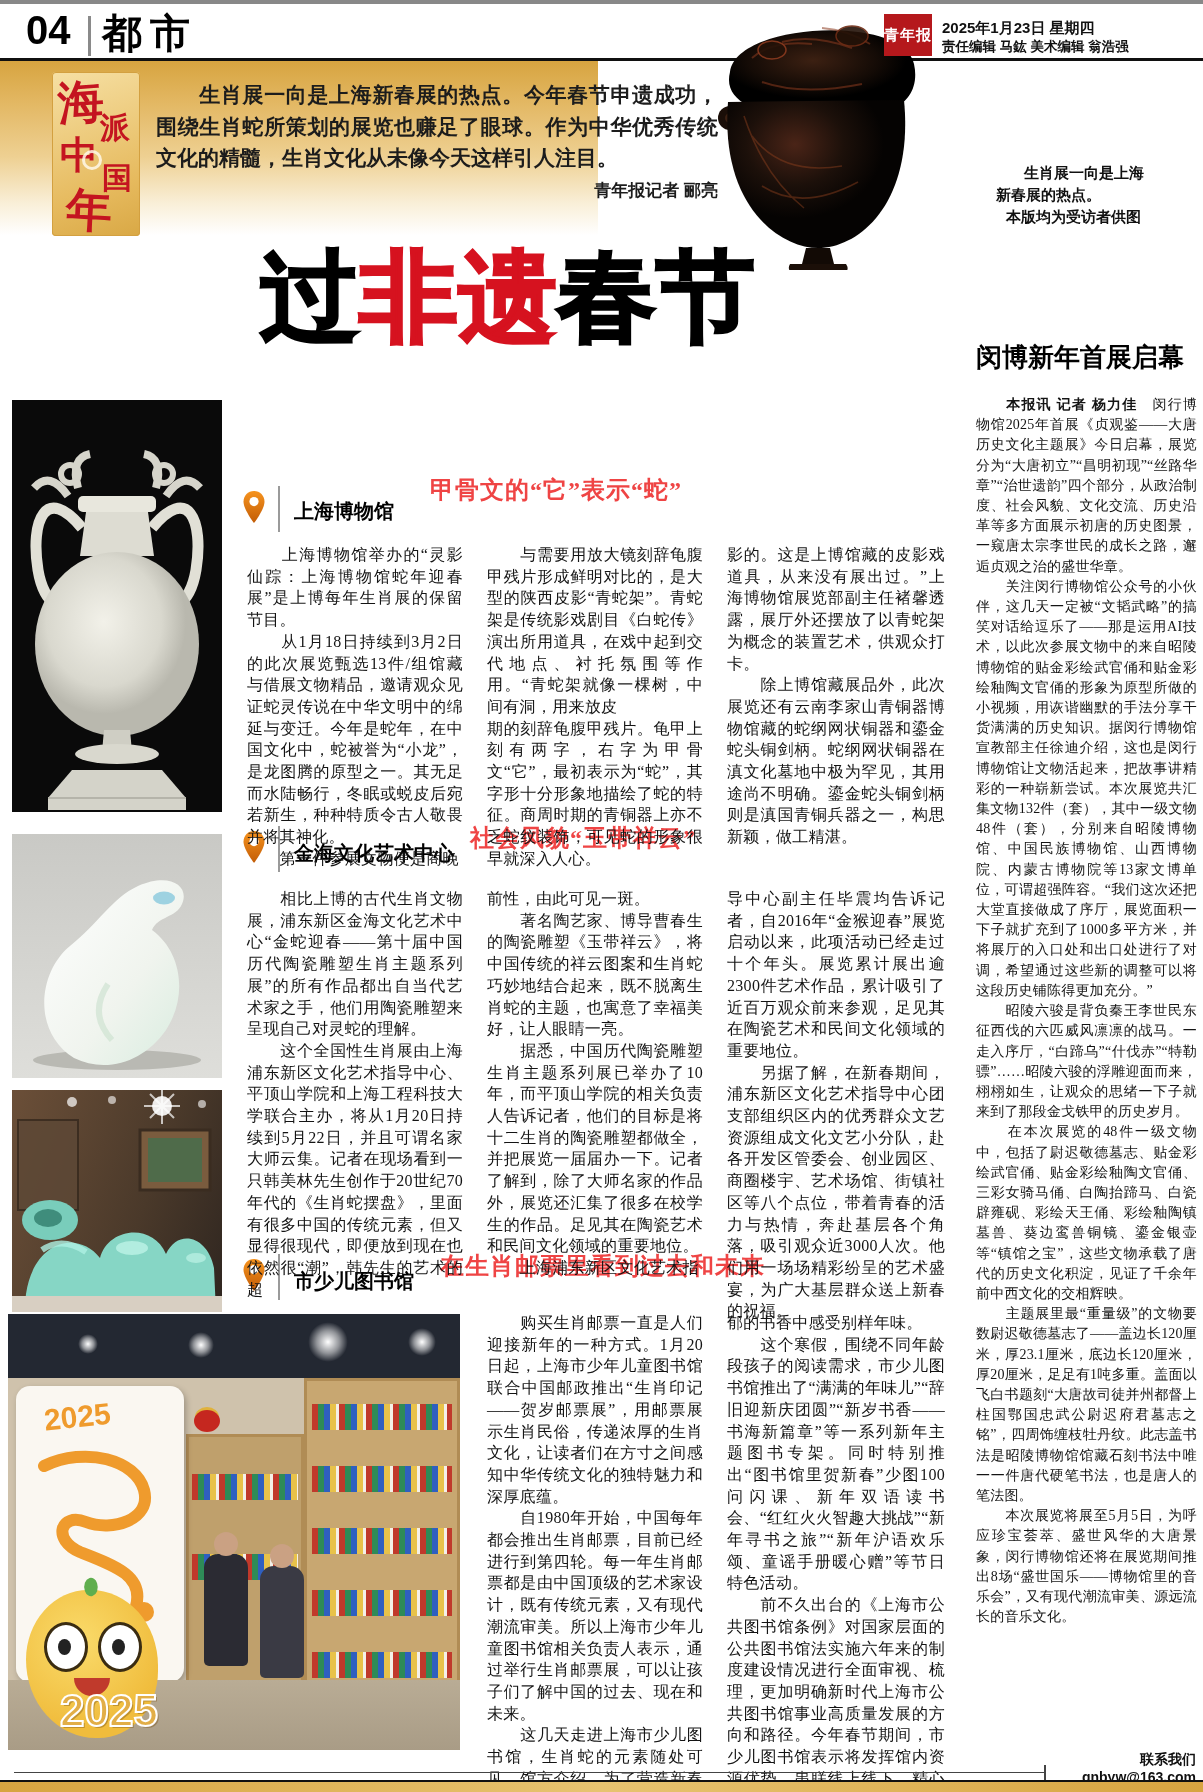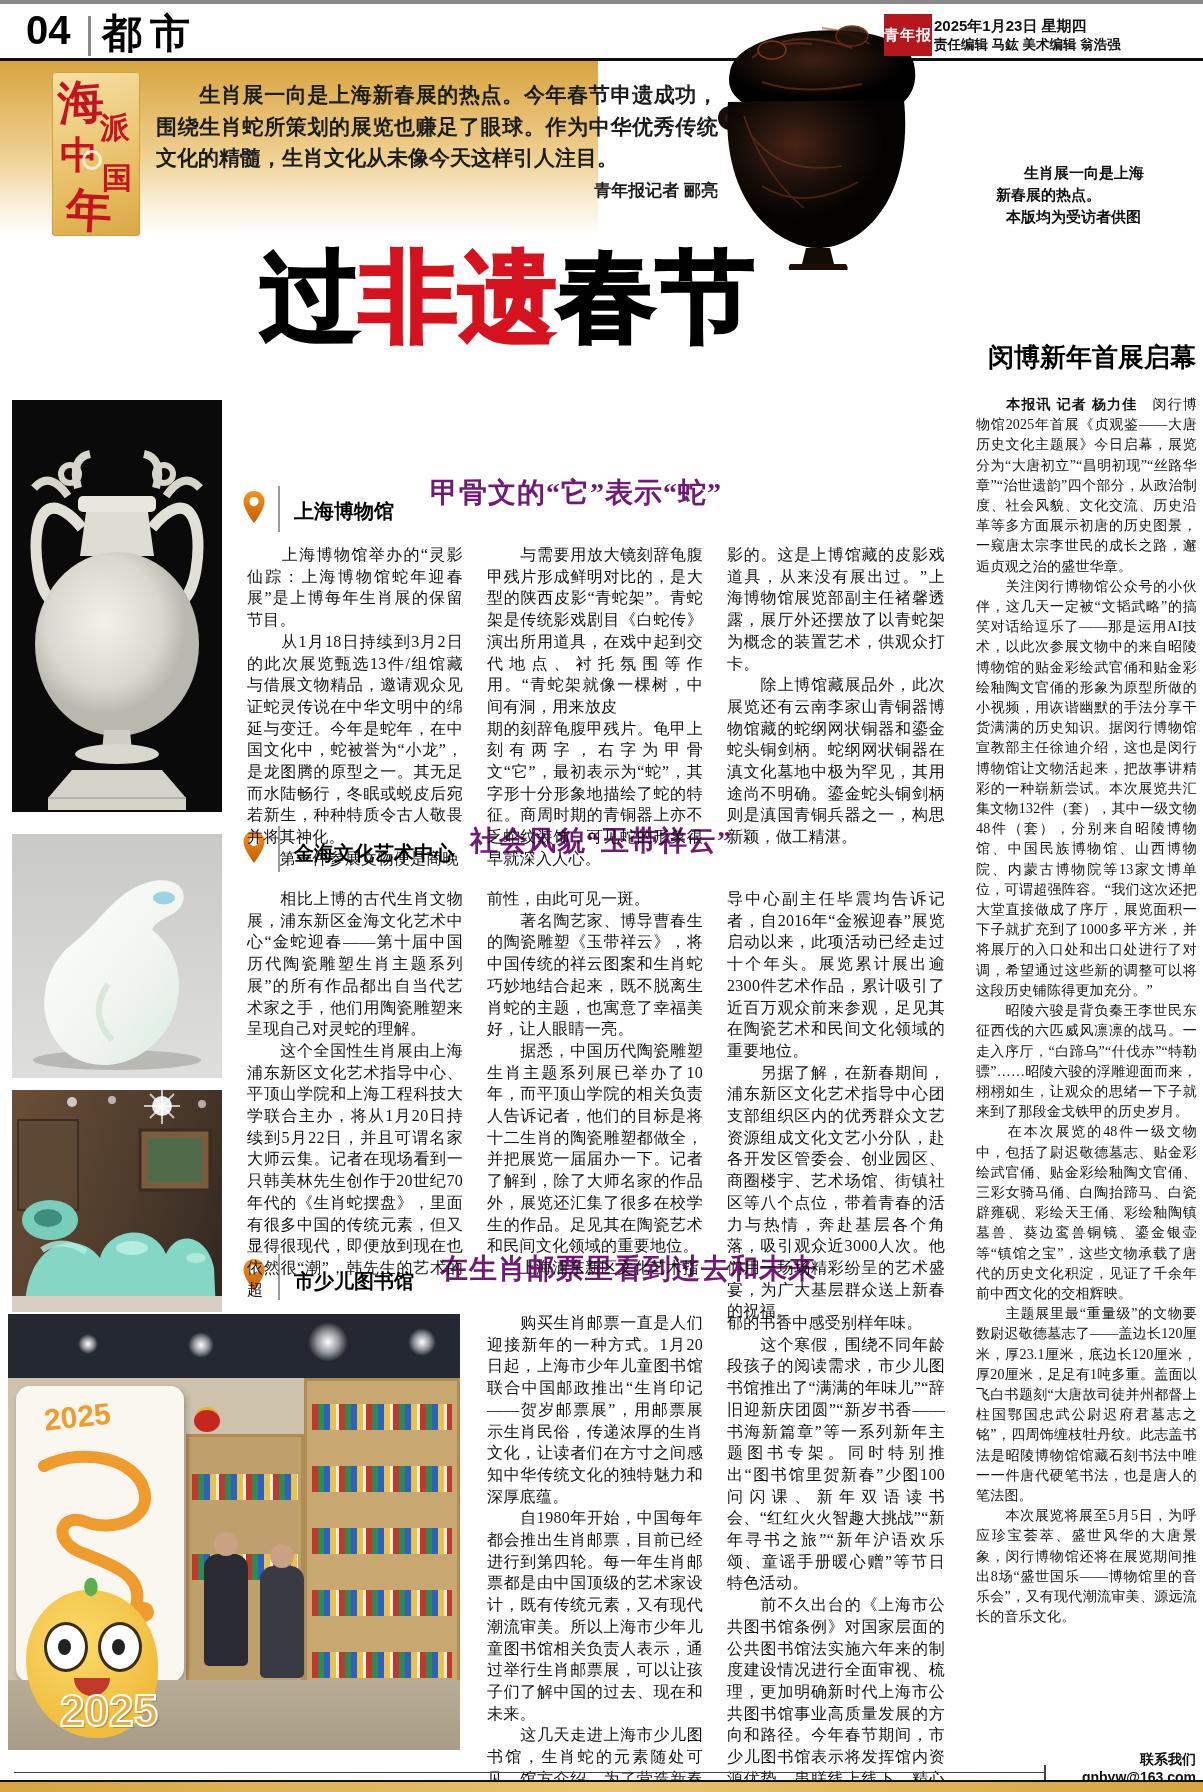--- a/index.html
+++ b/index.html
@@ -4,21 +4,21 @@
 <style>
   html,body{margin:0;padding:0;background:#888;}
   .page{position:relative;width:1203px;height:1792px;background:#fff;margin:4px auto;overflow:hidden;
         font-family:"Liberation Serif","DejaVu Serif",serif;color:#141414;}
   .abs{position:absolute;}
 
   
   .pageno{left:26px;top:4px;font-family:"Liberation Sans","DejaVu Sans",sans-serif;font-weight:900;font-size:40px;color:#000;z-index:6;}
   .hdr-divider{left:88px;top:12px;width:3px;height:40px;background:#8a8a8a;z-index:6;}
   .section{left:102px;top:2px;font-family:"Liberation Sans","DejaVu Sans",sans-serif;font-weight:900;font-size:40px;letter-spacing:8px;color:#000;z-index:6;}
-  .masthead{left:884px;top:10px;display:flex;gap:2px;align-items:center;z-index:6;}
+  .masthead{left:884px;top:10px;display:flex;gap:10px;align-items:flex-end;z-index:6;}
   .qnb-logo{width:48px;height:42px;background:#b5181c;color:#fff;display:flex;align-items:center;justify-content:center;
             font-weight:900;font-size:15px;line-height:1;font-family:"Liberation Serif",serif;letter-spacing:1px;}
   .mast-lines{font-family:"Liberation Sans","DejaVu Sans",sans-serif;font-weight:700;color:#111;}
   .mast-date{font-size:15px;line-height:20px;}
   .mast-editors{font-size:13.5px;line-height:18px;}
   .top-rule{left:0;top:54px;width:1203px;height:3px;background:#101010;z-index:2;}
 
   
   .gold-band{left:0;top:57px;width:1203px;height:174px;z-index:0;
      background:linear-gradient(to bottom,#d7a440 0%,#e2b660 22%,#eed092 55%,#f9efd8 82%,#ffffff 100%);}
@@ -46,26 +46,26 @@
   
   .headline{left:260px;top:240px;width:600px;text-align:left;z-index:3;
      font-family:"Liberation Sans","DejaVu Sans",sans-serif;font-weight:900;font-size:99px;line-height:106px;color:#000;}
   .headline span{-webkit-text-stroke:2.5px;}
   .rd{color:#d6121f;}
 
   
   .pin{width:24px;height:34px;}
   .marker-divider{width:2px;height:46px;background:#9a9a9a;}
   .venue{font-family:"Liberation Sans","DejaVu Sans",sans-serif;font-weight:900;font-size:20px;color:#000;}
-  .art-title{font-family:"Liberation Serif","DejaVu Serif",serif;font-weight:900;font-size:28px;color:#701a75;letter-spacing:1px;}
+  .art-title{font-family:"Liberation Serif","DejaVu Serif",serif;font-weight:900;font-size:24px;color:#ef4444;letter-spacing:1px;}
 
   
   .textcol{z-index:2;}
   .textcol p{margin:0;text-align:justify;font-size:16px;line-height:21.7px;letter-spacing:.3px;color:#141414;}
-  .right-title{left:976px;top:336px;width:220px;text-align:right;z-index:2;
+  .right-title{left:976px;top:336px;width:220px;text-align:left;z-index:2;
      font-family:"Liberation Sans","DejaVu Sans",sans-serif;font-weight:900;font-size:26px;color:#000;}
   .right-body{left:976px;top:390px;width:221px;height:1376px;overflow:hidden;z-index:2;}
   .right-body p{margin:0;text-align:justify;font-size:14px;line-height:20.2px;letter-spacing:.2px;color:#141414;}
   .right-body .lead-b{font-weight:900;font-family:"Liberation Sans","DejaVu Sans",sans-serif;font-size:14px;}
 
   
   .photo{z-index:2;overflow:hidden;}
   .vase-photo{left:12px;top:396px;width:210px;height:412px;background:#0a0a0a;}
   .sculpt1-photo{left:12px;top:830px;width:210px;height:244px;background:linear-gradient(#c9c9c5,#dededa);}
   .sculpt2-photo{left:12px;top:1086px;width:210px;height:222px;background:linear-gradient(110deg,#6b4f38,#4a392a 60%,#2f2620);}

